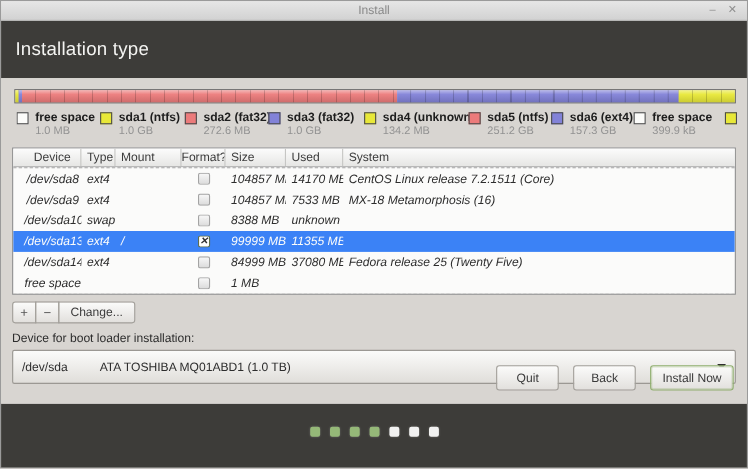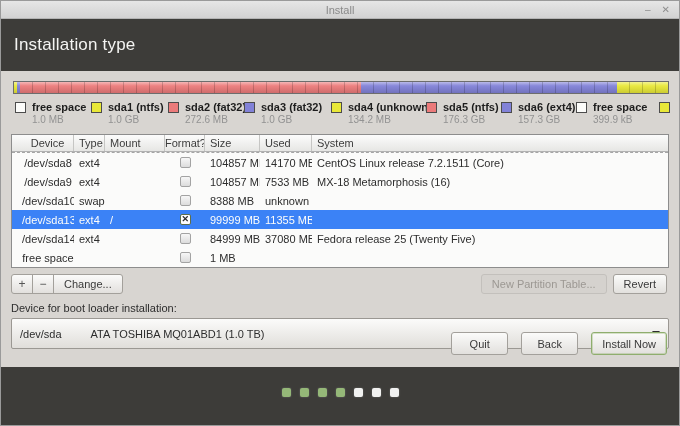--- a/index.html
+++ b/index.html
@@ -39,21 +39,21 @@
   
   .ptable { margin-top:9px; width:658px; height:134px; background:#fbfbfa; border:1px solid #8d8d8d;
     display:flex; flex-direction:column; overflow:hidden; }
   .thead { height:17px; display:flex; flex:none; background:linear-gradient(#fcfcfc,#e6e6e4);
     border-bottom:1px solid #b2b2b2; }
   .th { font-size:11px; color:#3c3c3c; padding-left:5px; line-height:16px; border-right:1px solid #c6c6c4;
     overflow:hidden; flex:none; }
   .tbody { flex:1; border-top:1px dashed #a5a5a5; border-bottom:1px dashed #a5a5a5; margin-bottom:2px; }
   .row { height:19px; display:flex; align-items:center; font-size:11px; color:#2d2d2d; }
   .row.selected { background:#3b82f6; color:#fdfdfb; }
-  .cell { padding-left:5px; overflow:hidden; white-space:nowrap; flex:none; }
+  .cell { padding-left:5px; overflow:hidden; white-space:nowrap; flex:none;font-style:italic; }
   .c-device { width:62px; padding-left:10px;text-align:center; }
   .c-type { width:31px; }
   .c-mount { width:60px; }
   .c-format { width:40px; display:flex; justify-content:center; padding-left:0; }
   .c-size { width:55px; }
   .c-used { width:52px; }
   .c-system { flex:1; }
   .checkbox { width:11px; height:11px; border:1px solid #a3a3a3; border-radius:2px;
     background:linear-gradient(#f7f7f7,#dcdcdc); position:relative; }
   .checkbox.checked { background:#fdfdfd; border-color:#5d6e4c; }
@@ -164,21 +164,21 @@
           <span>
             <div class="legend-label">sda4 (unknown)</div>
             <div class="legend-size">134.2 MB</div>
           </span>
         </div>
 
         <div class="legend-item" style="width: 75px;">
           <span class="swatch" style="background: rgb(236, 123, 123);"></span>
           <span>
             <div class="legend-label">sda5 (ntfs)</div>
-            <div class="legend-size">176.3 GB</div>
+            <div class="legend-size">251.2 GB</div>
           </span>
         </div>
 
         <div class="legend-item" style="width: 75px;">
           <span class="swatch" style="background: rgb(130, 130, 216);"></span>
           <span>
             <div class="legend-label">sda6 (ext4)</div>
             <div class="legend-size">157.3 GB</div>
           </span>
         </div>
@@ -287,24 +287,20 @@
 
       </div>
     </div>
 
     <div class="toolbar">
       <div class="btn-group">
         <button class="btn btn-sq">+</button>
         <button class="btn btn-sq">−</button>
         <button class="btn">Change...</button>
       </div>
-      <div class="toolbar-right">
-        <button class="btn disabled">New Partition Table...</button>
-        <button class="btn">Revert</button>
-      </div>
     </div>
 
     <div class="bootloader-label">Device for boot loader installation:</div>
     <div class="combo">
       <span class="combo-device">/dev/sda</span>
       <span class="combo-desc">ATA TOSHIBA MQ01ABD1 (1.0 TB)</span>
       <span class="combo-arrow"></span>
     </div>
 
     <div class="action-row">

